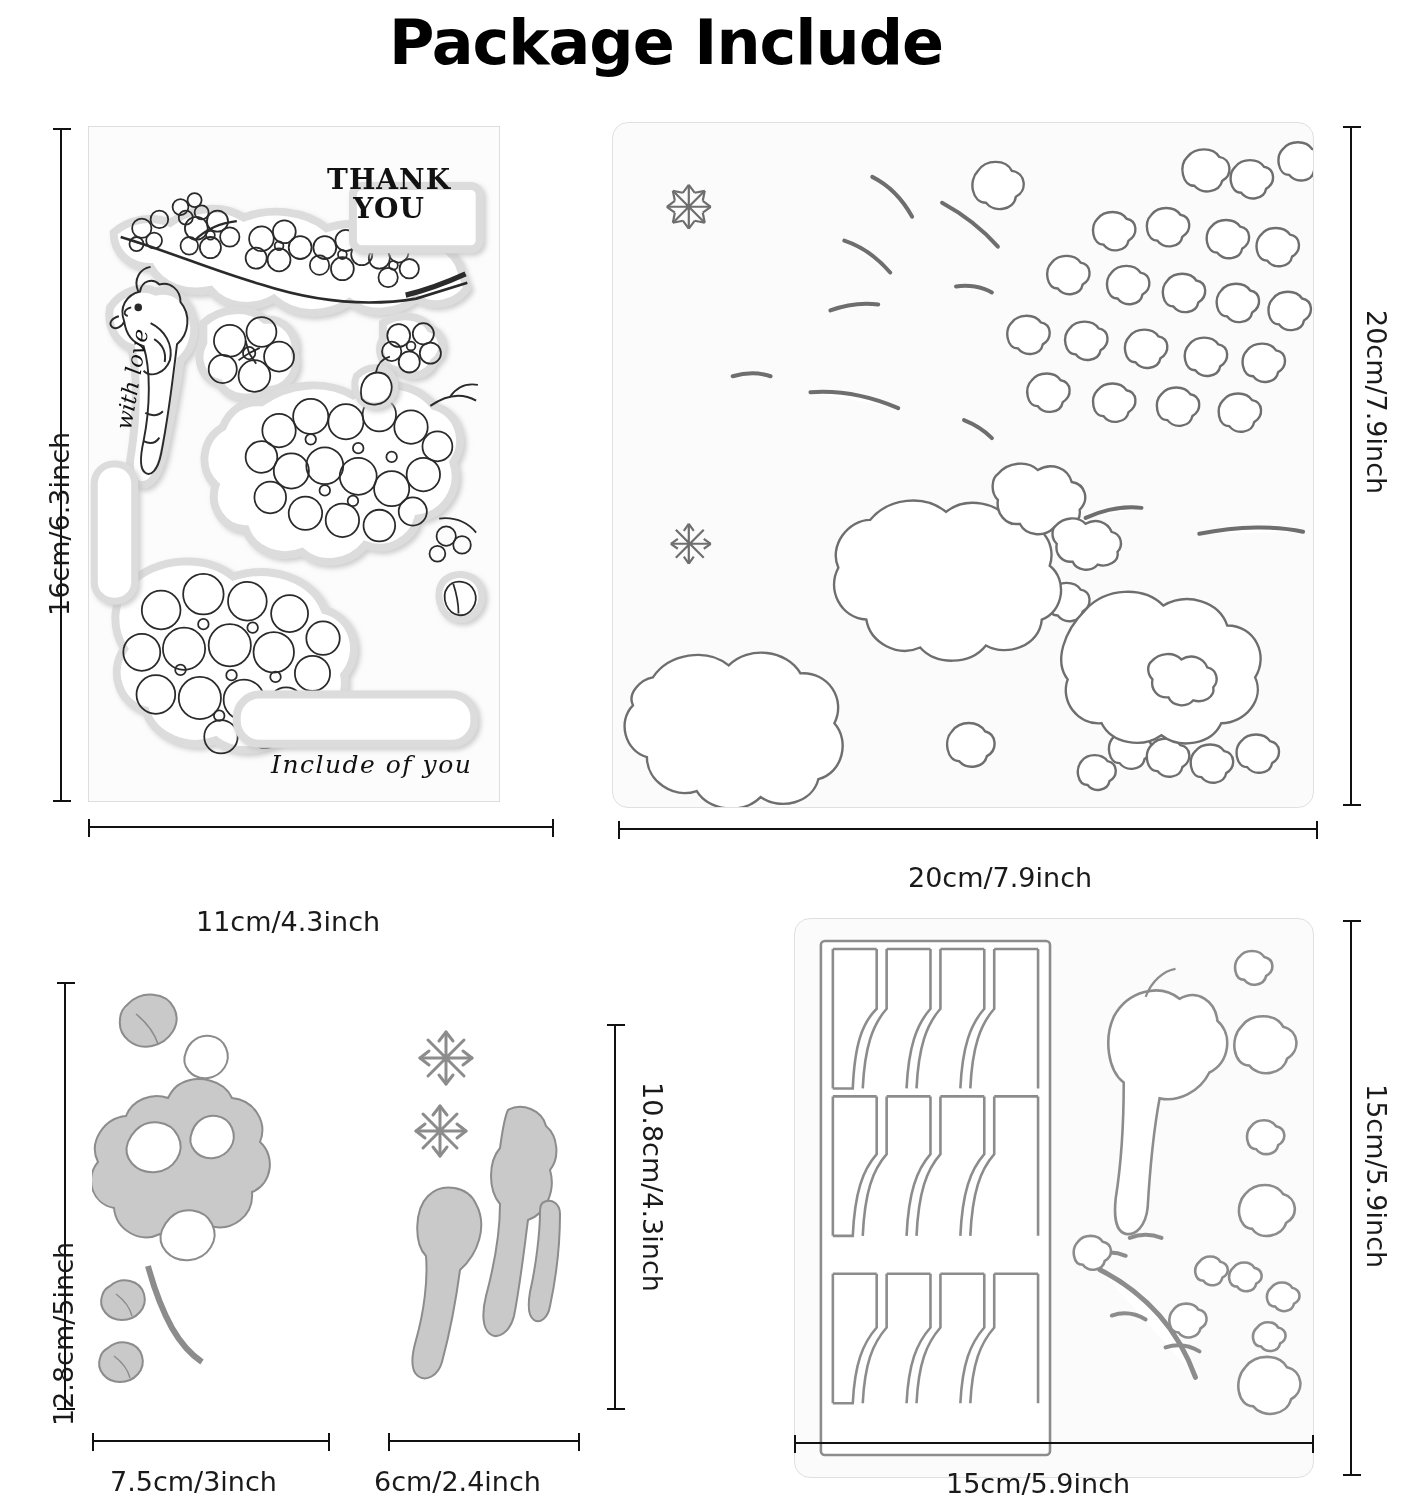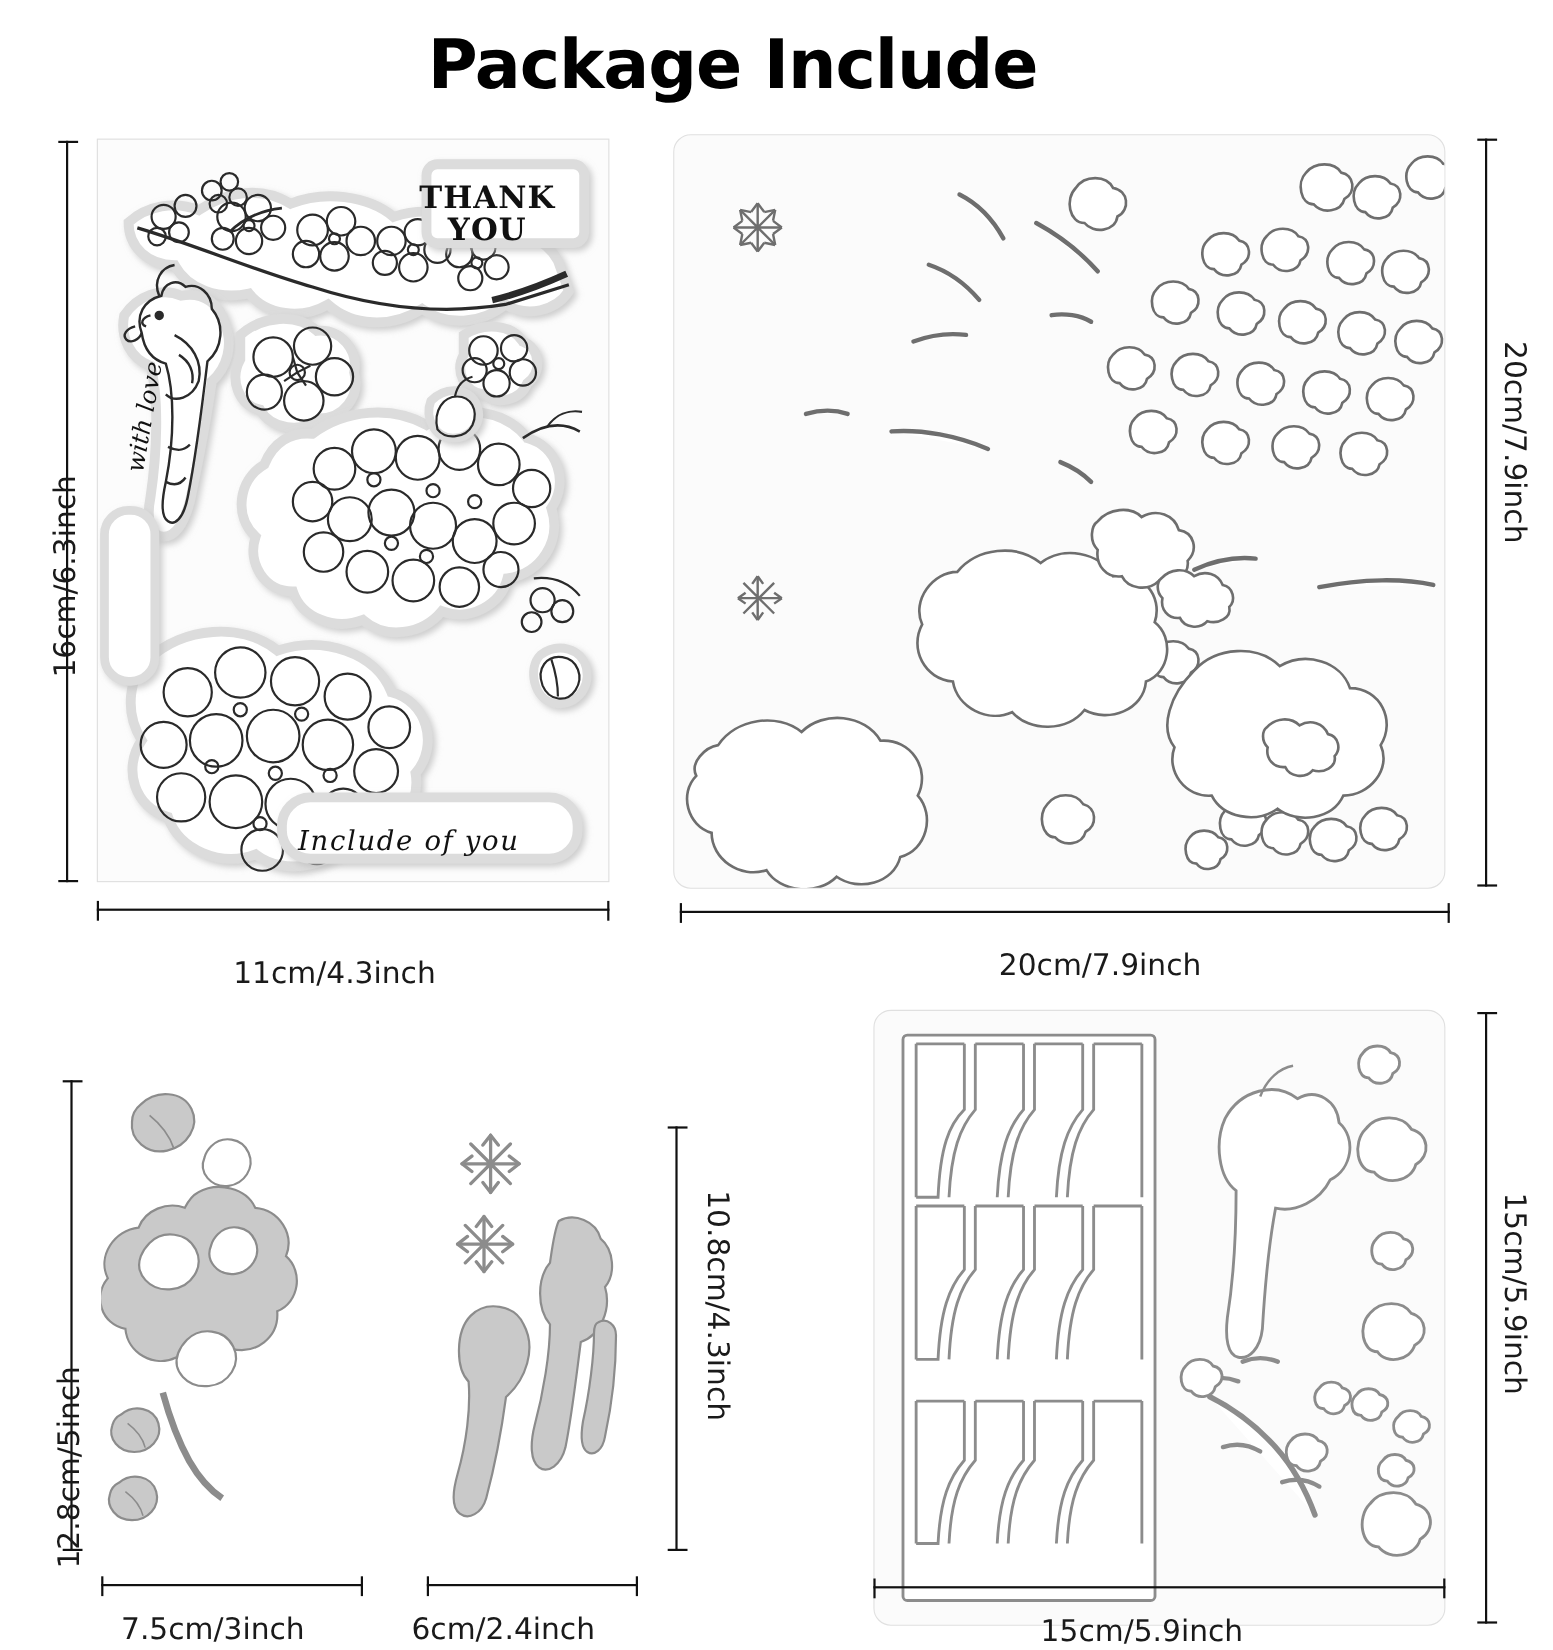--- a/index.html
+++ b/index.html
@@ -19,21 +19,20 @@
     position: absolute;
     top: 6px;
     left: 0;
     width: 1332px;
     text-align: center;
     font-family: "DejaVu Sans", sans-serif;
     font-weight: bold;
     font-size: 62px;
     letter-spacing: -1px;
     color: #000000;
-    margin-top: 16px;
   }
 
   
   .panel {
     position: absolute;
     background: #fdfdfd;
     border: 1px solid #e2e2e2;
     box-sizing: border-box;
   }
   .rounded-panel {
@@ -86,21 +85,21 @@
     width: 18px;
     border-top: 2px solid #111;
   }
   .bar-v::before { top: 0; }
   .bar-v::after { bottom: 0; }
 
   
   #stamp-sheet {
     left: 88px;
     top: 126px;
-    width: 466px;
+    width: 412px;
     height: 676px;
     background: #fcfcfc;
     border: 1px solid #dedede;
   }
   .stamp-txt {
     position: absolute;
     color: #111;
   }
   #stamp-thankyou {
     right: 48px;
@@ -396,21 +395,21 @@
     <span>THANK</span><br>
     <span>YOU</span>
   </div>
   <div class="stamp-txt" id="stamp-withlove">with love</div>
   <div class="stamp-txt" id="stamp-thinking">Include of you</div>
 </div>
 
 <div class="bar-v" style="left:60px; top:128px; height:674px;"></div>
 <div class="dim-label dim-vertical rot-left" style="left:44px; top:616px;">16cm/6.3inch</div>
 <div class="bar-h" style="left:88px; top:826px; width:466px;"></div>
-<div class="dim-label" style="left:196px; top:870px;margin-left:16px;">11cm/4.3inch</div>
+<div class="dim-label" style="left:196px; top:906px;">11cm/4.3inch</div>
 
 <div class="panel rounded-panel" id="stencil-sheet">
   <svg class="art" viewBox="0 0 702 686">
     <g fill="#ffffff" stroke="#6e6e6e" stroke-width="2.4">
 
       <g stroke-width="2.2">
         <path d="M76,62 l0,44 M54,84 l44,0 M60,68 l32,32 M92,68 l-32,32"></path>
         <path d="M76,62 l-6,8 M76,62 l6,8 M76,106 l-6,-8 M76,106 l6,-8
                  M54,84 l8,-6 M54,84 l8,6 M98,84 l-8,-6 M98,84 l-8,6"></path>
         <path d="M60,68 l10,2 M60,68 l2,10 M92,100 l-10,-2 M92,100 l-2,-10

